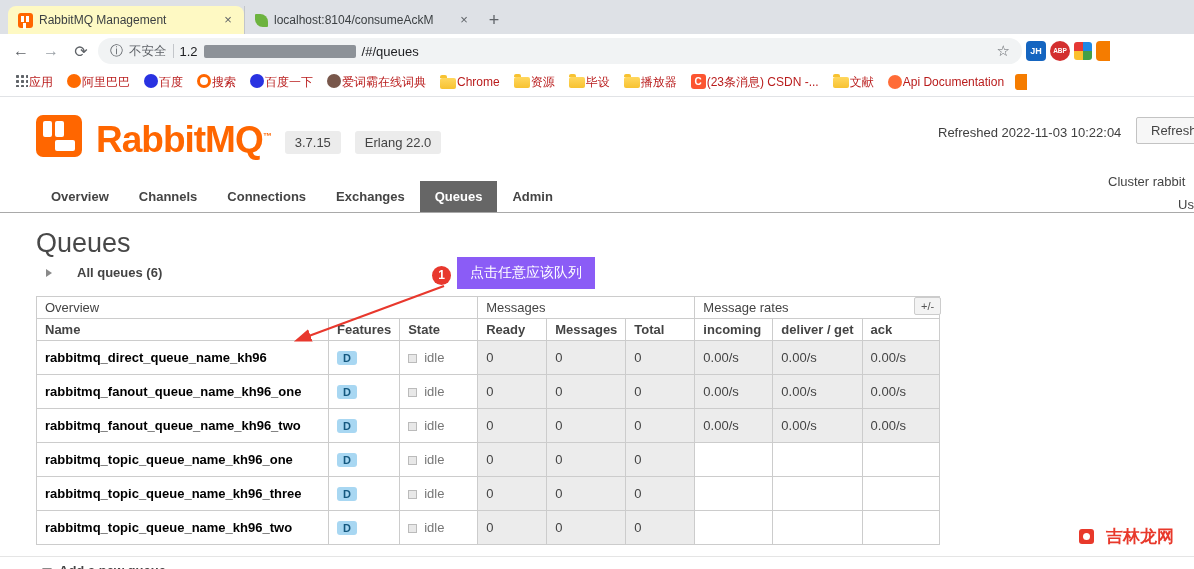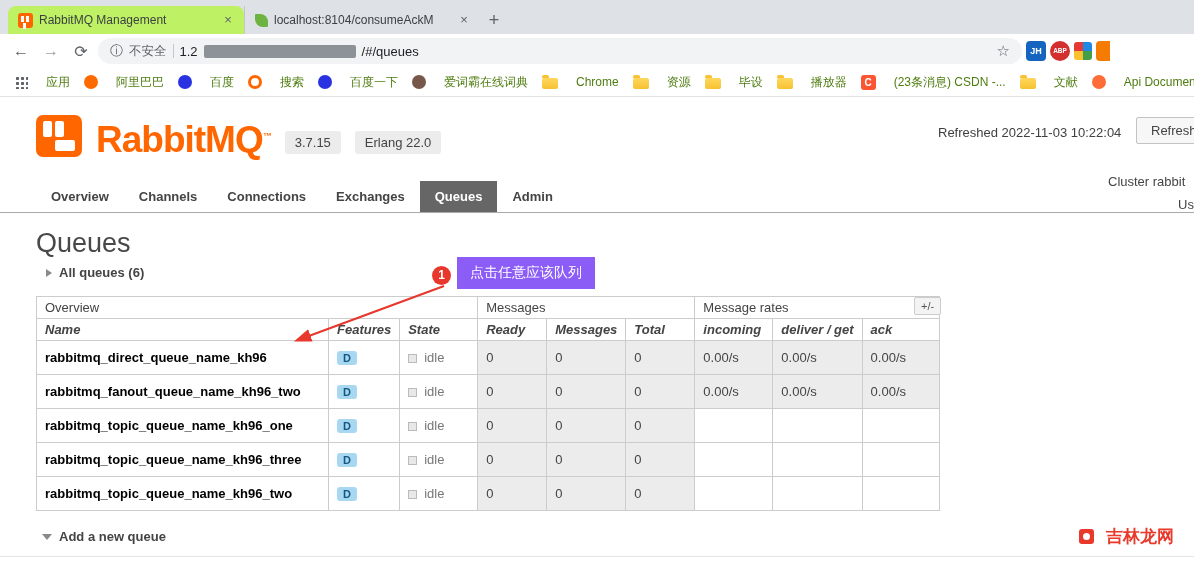--- a/index.html
+++ b/index.html
@@ -3,21 +3,21 @@
 <meta charset="utf-8">
 <style>
   * { box-sizing: border-box; margin: 0; padding: 0; }
   html,body { width:1194px; height:569px; overflow:hidden; background:#fff;
     font-family:"Liberation Sans", sans-serif; }
   body { position:relative; }
 
   
   .tabstrip { height:34px; background:#dee1e6; display:flex; align-items:flex-end; padding-left:8px; }
   .tab { width:236px; height:28px; display:flex; align-items:center; padding:0 8px 0 10px; }
-  .tab.active { background:#bef264; border-radius:8px 8px 0 0; }
+  .tab.active { background:#fef9c3; border-radius:8px 8px 0 0; }
   .tab.plain { border-left:1px solid #c2c5ca; }
   .tab-title { flex:1; font-size:12px; color:#3c4043; white-space:nowrap; overflow:hidden; margin:0 6px; }
   .tab-close { width:16px; height:16px; line-height:15px; text-align:center; border-radius:50%;
     color:#5f6368; font-size:13px; cursor:default; }
   .rmq-fav { width:15px; height:15px; border-radius:3px; background:#f60; position:relative; flex:none; }
   .rmq-fav::after { content:""; position:absolute; left:3px; top:3px; width:3px; height:6px; background:#fff;
     box-shadow:5px 0 0 #fff, 2px 7px 0 #fff; }
   .leaf-fav { width:13px; height:13px; background:#6db33f; border-radius:1px 60% 1px 60%; flex:none; }
   .newtab { width:28px; height:28px; display:flex; align-items:center; justify-content:center;
     font-size:18px; color:#5f6368; }
@@ -36,22 +36,22 @@
   .ext.jh { width:20px; height:20px; border-radius:4px; background:#1565c0; color:#fff; font-size:9px;
     font-weight:bold; line-height:20px; text-align:center; }
   .ext.abp { width:20px; height:20px; border-radius:50%; background:#d32f2f; color:#fff; font-size:6.5px;
     font-weight:bold; line-height:20px; text-align:center; }
   .ext.grid { width:18px; height:18px; border-radius:3px;
     background:conic-gradient(#1e88e5 0 25%, #43a047 0 50%, #fbc02d 0 75%, #e53935 0); }
   .ext.cut { width:14px; height:20px; border-radius:4px 0 0 4px; background:#f57c00; }
 
   .bookmarks { height:29px; background:#fff; border-bottom:1px solid #e1e3e6; display:flex;
     align-items:center; padding:0 8px; white-space:nowrap; overflow:hidden; }
-  .bm { display:flex; align-items:center; gap:18px; padding:3px 7px; border-radius:4px;
-    font-size:12px; color:#4d7c0f; flex:none; }
+  .bm { display:flex; align-items:flex-start; gap:1px; padding:3px 7px; border-radius:4px;
+    font-size:12px; color:#b91c1c; flex:none; }
   .bi { flex:none; }
   .i-grid { width:13px; height:13px;
     background-image:radial-gradient(circle, #5f6368 1.4px, transparent 1.5px);
     background-size:5px 5px; background-position:0 0; }
   .i-orange { width:14px; height:14px; border-radius:50%; background:#ff6a00; }
   .i-blue { width:14px; height:14px; border-radius:50%; background:#2932e1; }
   .i-ring { width:14px; height:14px; border-radius:50%; border:3.5px solid #f60; }
   .i-dark { width:14px; height:14px; border-radius:50%; background:#78574b; }
   .i-folder { width:16px; height:11px; background:linear-gradient(#ffd75e,#f7c231); border-radius:2px;
     position:relative; margin-top:3px; }
@@ -74,31 +74,31 @@
   .refreshed { position:absolute; top:28px; left:938px; font-size:13px; color:#404040; white-space:nowrap; }
   .refresh-btn { position:absolute; top:20px; left:1136px; padding:5px 14px; border:1px solid #c3c3c3;
     background:#f7f7f7; font-size:13px; color:#444; white-space:nowrap; border-radius:2px;
     font-family:"Liberation Sans", sans-serif; }
   .cluster { position:absolute; top:77px; left:1108px; font-size:13px; color:#444; white-space:nowrap; }
   .user { position:absolute; top:100px; left:1178px; font-size:13px; color:#444; white-space:nowrap; }
   .mq-nav { margin-top:24px; padding-left:36px; border-bottom:1px solid #a9a9a9; display:flex; }
   .nav-item { padding:8px 15px; font-size:13px; font-weight:bold; color:#444; }
   .nav-item.active { background:#666; color:#fff; }
   .page-title { margin:15px 0 6px 36px; font-size:27px; font-weight:400; color:#484848; }
-  .section-toggle { margin-left:46px; display:flex; align-items:center; gap:7px; font-size:13px;
+  .section-toggle { margin-left:46px; display:flex; align-items:center; gap:25px; font-size:13px;
     font-weight:bold; color:#444; }
   .tri-right { width:0; height:0; border-top:4px solid transparent; border-bottom:4px solid transparent;
     border-left:6px solid #8a8a8a; }
 
   .tablewrap { position:relative; margin:16px 0 0 36px; width:950px; }
   table.queues { border-collapse:collapse; font-size:13px; color:#333; table-layout:fixed; }
   table.queues th, table.queues td { border:1px solid #ccc; padding:3px 8px; text-align:left;
     overflow:hidden; white-space:nowrap; }
   table.queues thead th { font-weight:normal; color:#444; background:#fff; }
-  table.queues tr.cols th { font-weight:bold;font-style:italic; }
+  table.queues tr.cols th { font-weight:bold; }
   table.queues tbody td { padding:9px 8px; height:29px; }
   td.qname { font-weight:bold; color:#000; }
   td.feat { text-align:center; }
   .badge-d { background:#a8d7f2; color:#14587f; font-size:11px; font-weight:bold; padding:1px 6px;
     border-radius:3px; }
   .state-sq { display:inline-block; width:9px; height:9px; background:#e8e8e8; border:1px solid #bbb;
     margin-right:7px; vertical-align:-1px; }
   .state-txt { color:#777; }
   td.num { text-align:right; background:#ececec; color:#444; }
   td.num.empty { background:#fff; }
@@ -290,20 +290,31 @@
           <td class="feat"><span class="badge-d">D</span></td>
           <td><span class="state-sq"></span><span class="state-txt">idle</span></td>
           <td class="num">0</td>
           <td class="num">0</td>
           <td class="num">0</td>
           <td class="num">0.00/s</td>
           <td class="num">0.00/s</td>
           <td class="num">0.00/s</td>
         </tr>
         <tr>
+          <td class="qname">rabbitmq_fanout_queue_name_kh96_one</td>
+          <td class="feat"><span class="badge-d">D</span></td>
+          <td><span class="state-sq"></span><span class="state-txt">idle</span></td>
+          <td class="num">0</td>
+          <td class="num">0</td>
+          <td class="num">0</td>
+          <td class="num">0.00/s</td>
+          <td class="num">0.00/s</td>
+          <td class="num">0.00/s</td>
+        </tr>
+        <tr>
           <td class="qname">rabbitmq_fanout_queue_name_kh96_two</td>
           <td class="feat"><span class="badge-d">D</span></td>
           <td><span class="state-sq"></span><span class="state-txt">idle</span></td>
           <td class="num">0</td>
           <td class="num">0</td>
           <td class="num">0</td>
           <td class="num">0.00/s</td>
           <td class="num">0.00/s</td>
           <td class="num">0.00/s</td>
         </tr>

